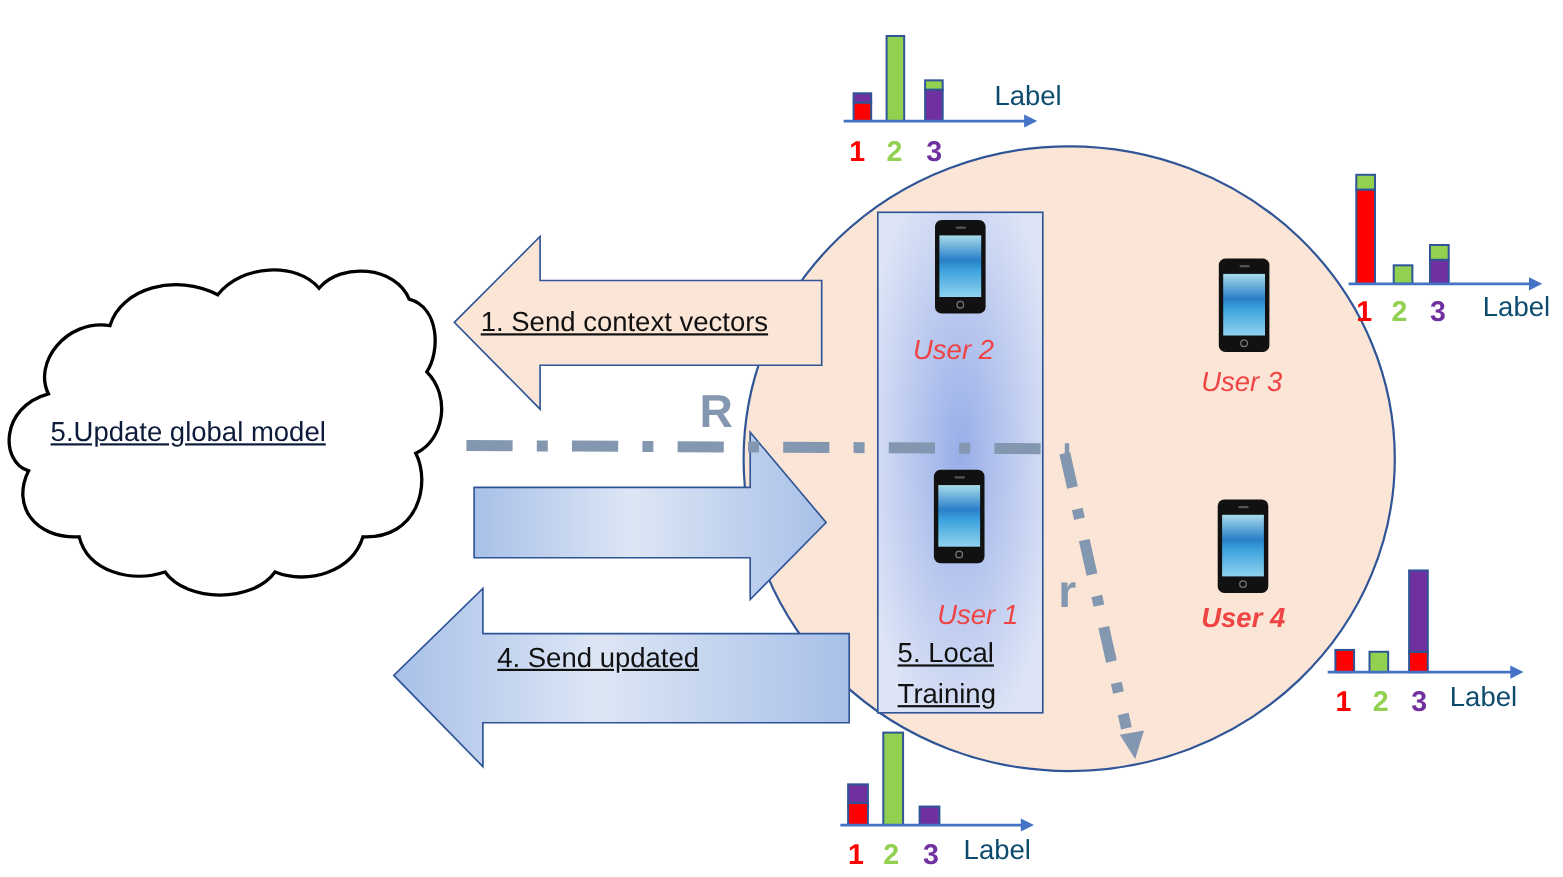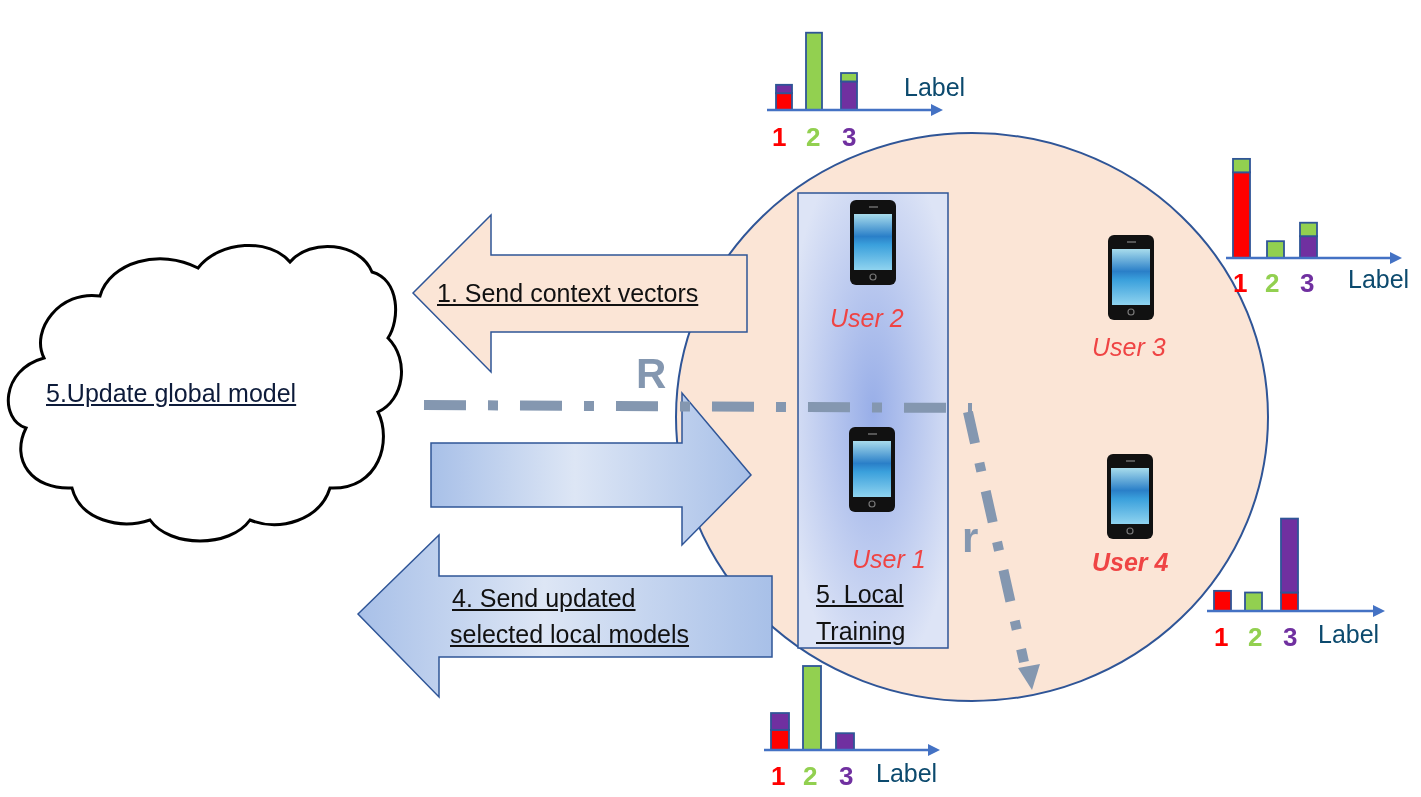--- a/index.html
+++ b/index.html
@@ -118,21 +118,20 @@
           <rect x="803" y="666" width="18" height="84" fill="#92d050" stroke="#2f5597" stroke-width="1.8"></rect>
           <rect x="836" y="733.2" width="18" height="16.8" fill="#7030a0" stroke="#2f5597" stroke-width="1.8"></rect>
           <line x1="764" y1="750" x2="930" y2="750" stroke="#4472c4" stroke-width="2.5"></line>
           <polygon points="928,744 940,750 928,756" fill="#4472c4"></polygon>
         </g>
       </g>
   </svg>
 
   <div class="arrow-text" style="left:437px;top:276px;font-size:25px;">1. Send context vectors</div>
   <div class="arrow-text" style="left:452px;top:581px;">4. Send updated</div>
-  <div class="arrow-text" style="left:450px;top:617px;">selected local models</div>
 
   <div class="arrow-text" style="left:46px;top:376px;color:#0d1b3a;">5.Update global model</div>
 
   <div class="arrow-text" style="left:816px;top:577px;">5. Local</div>
   <div class="arrow-text" style="left:816px;top:614px;">Training</div>
 
   <div class="radius-label" style="left:636px;top:350px;">R</div>
   <div class="radius-label" style="left:962px;top:514px;">r</div>
 
   <div class="user-label" style="left:830px;top:304px;">User 2</div>

